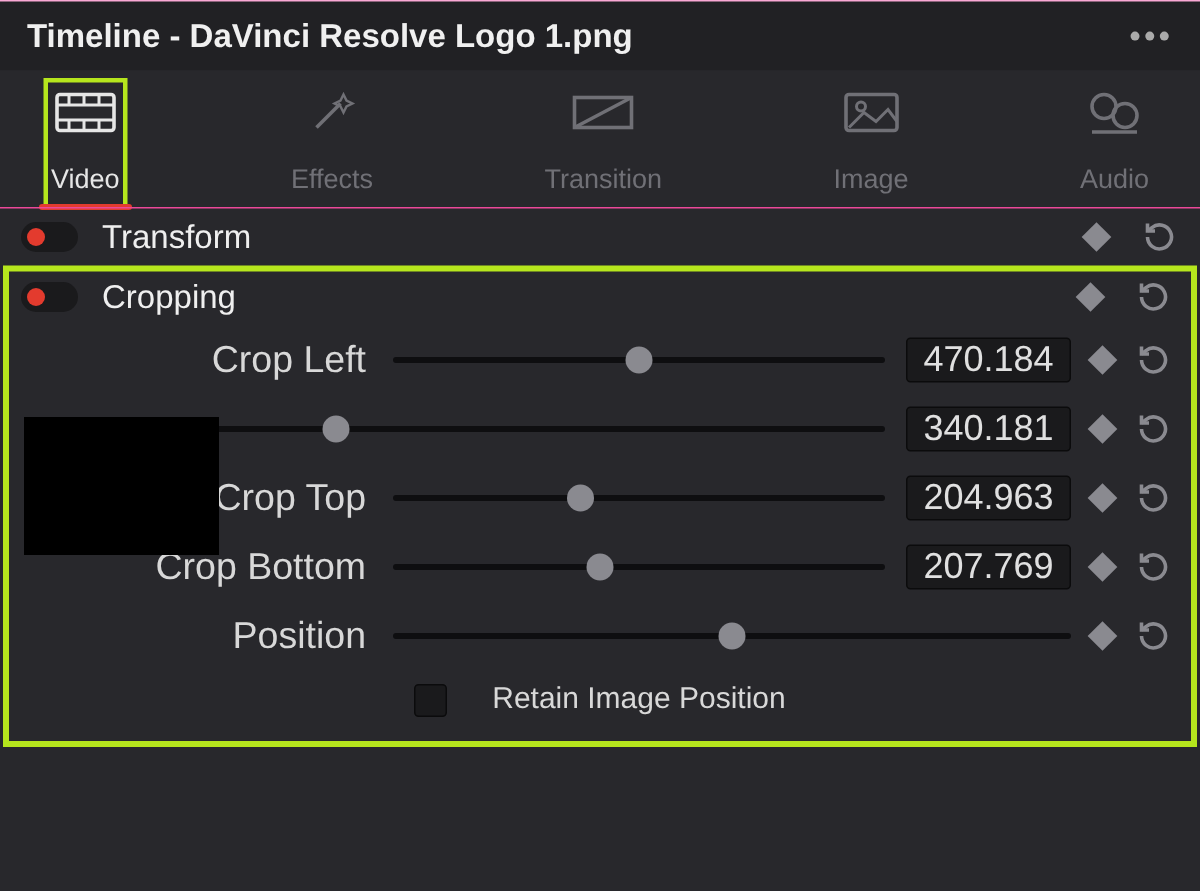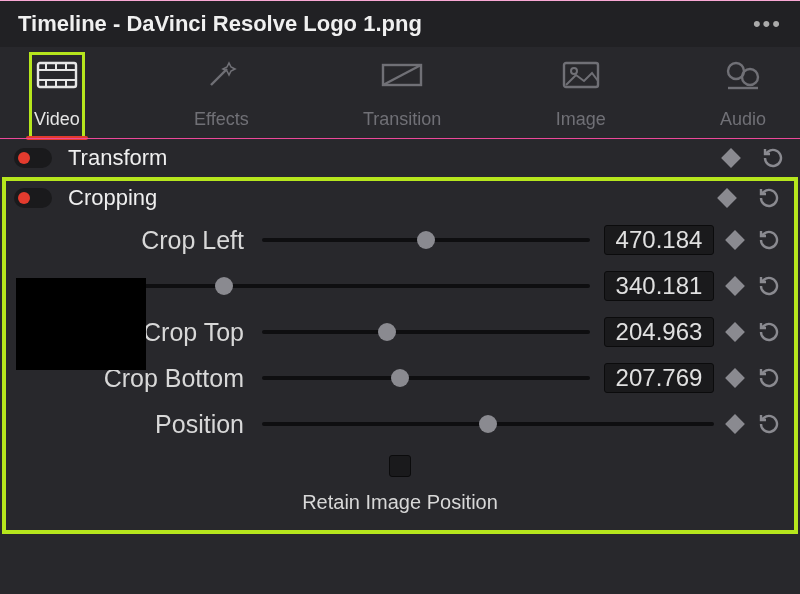--- a/index.html
+++ b/index.html
@@ -195,24 +195,23 @@
     display: flex;
     align-items: center;
     justify-content: center;
   }
   .param-row .keyframe-diamond { flex: 0 0 auto; }
   .param-row .reset-btn { flex: 0 0 auto; }
   
   .retain-row {
     display: flex;
     align-items: center;
-    justify-content: flex-start;
-    gap: 14px;
+    justify-content: center;
+    gap: 30px;
     padding: 8px 0 4px 0;
-    flex-direction: column;
   }
   .checkbox {
     width: 22px;
     height: 22px;
     background: #1a1a1c;
     border: 1px solid #0b0b0c;
     border-radius: 3px;
     cursor: pointer;
   }
   .retain-label {

